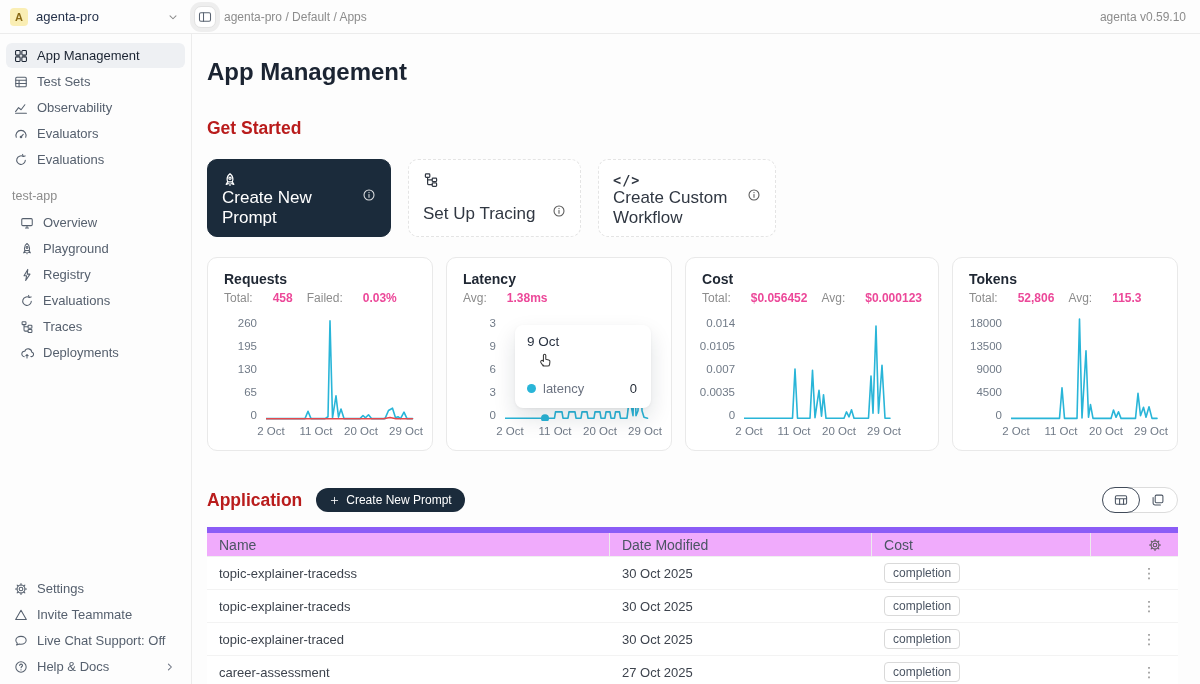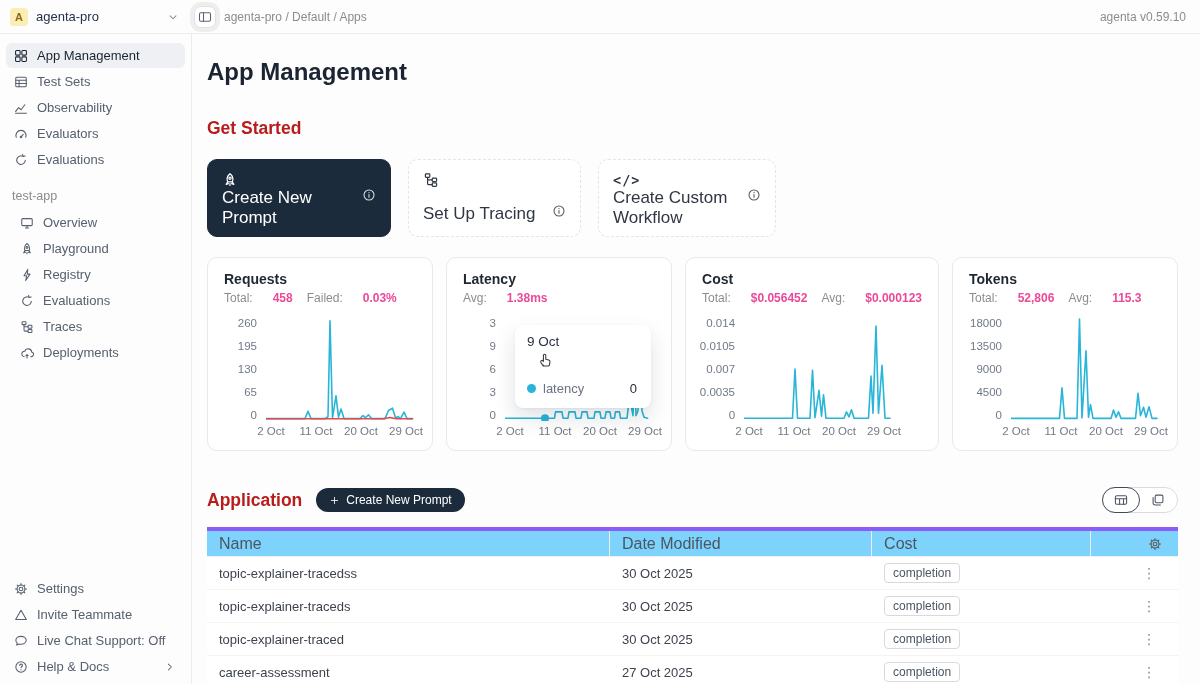--- a/index.html
+++ b/index.html
@@ -83,21 +83,21 @@
   .search-box { width:320px; height:26px; border:1px solid #dcdcdc; border-radius:13px; background:#fff; display:flex; align-items:center; padding:0 10px; gap:6px; }
   .search-box input { border:none; outline:none; flex:1; font-size:12.5px; color:#333; background:transparent; font-family:inherit; }
   .search-box input::placeholder { color:#c3c3c3; }
   .search-box .ic { color:#8c8c8c; width:13px; height:13px; cursor:pointer; }
   .view-toggle { display:flex; align-items:center; border:1px solid #dcdcdc; border-radius:13px; background:#fff; height:26px; }
   .seg { width:38px; height:26px; display:flex; align-items:center; justify-content:center; color:#4b5563; cursor:pointer; }
   .seg.active { border:1.5px solid #414b5a; border-radius:13px; margin:-1px; background:#fff; }
 
   
   .app-table { margin-top:14px; }
-  .t-head { display:grid; grid-template-columns:41.5% 27% 22.5% 1fr; height:30px; align-items:center; background:#7dd3fc; border-top:4px solid #8b5cf6; border-bottom:1px solid #f0f0f0; font-size:16px; color:#4b5563; font-weight:500; }
+  .t-head { display:grid; grid-template-columns:41.5% 27% 22.5% 1fr; height:30px; align-items:center; background:#f0abfc; border-top:6px solid #8b5cf6; border-bottom:1px solid #f0f0f0; font-size:14px; color:#4b5563; font-weight:500; }
   .t-head > div { padding:0 12px; height:100%; display:flex; align-items:center; }
   .t-head > div:not(:last-child) { border-right:1px solid #ececec; }
   .t-gear { justify-content:flex-end; padding-right:16px !important; color:#595959; }
   .t-row { display:grid; grid-template-columns:41.5% 27% 22.5% 1fr; height:33px; align-items:center; border-bottom:1px solid #f3f3f3; font-size:13px; color:#3d434d; background:#fff; cursor:pointer; }
   .t-row > div { padding:0 12px; }
   .badge { display:inline-block; border:1px solid #d9d9d9; border-radius:4px; padding:2px 8px; font-size:12px; color:#4b5563; background:#fff; }
   .row-actions { text-align:right; padding-right:18px !important; color:#8c8c8c; font-size:14px; }
   .dots-btn { cursor:pointer; display:inline-block; padding:0 4px; }
 </style>
 </head>

